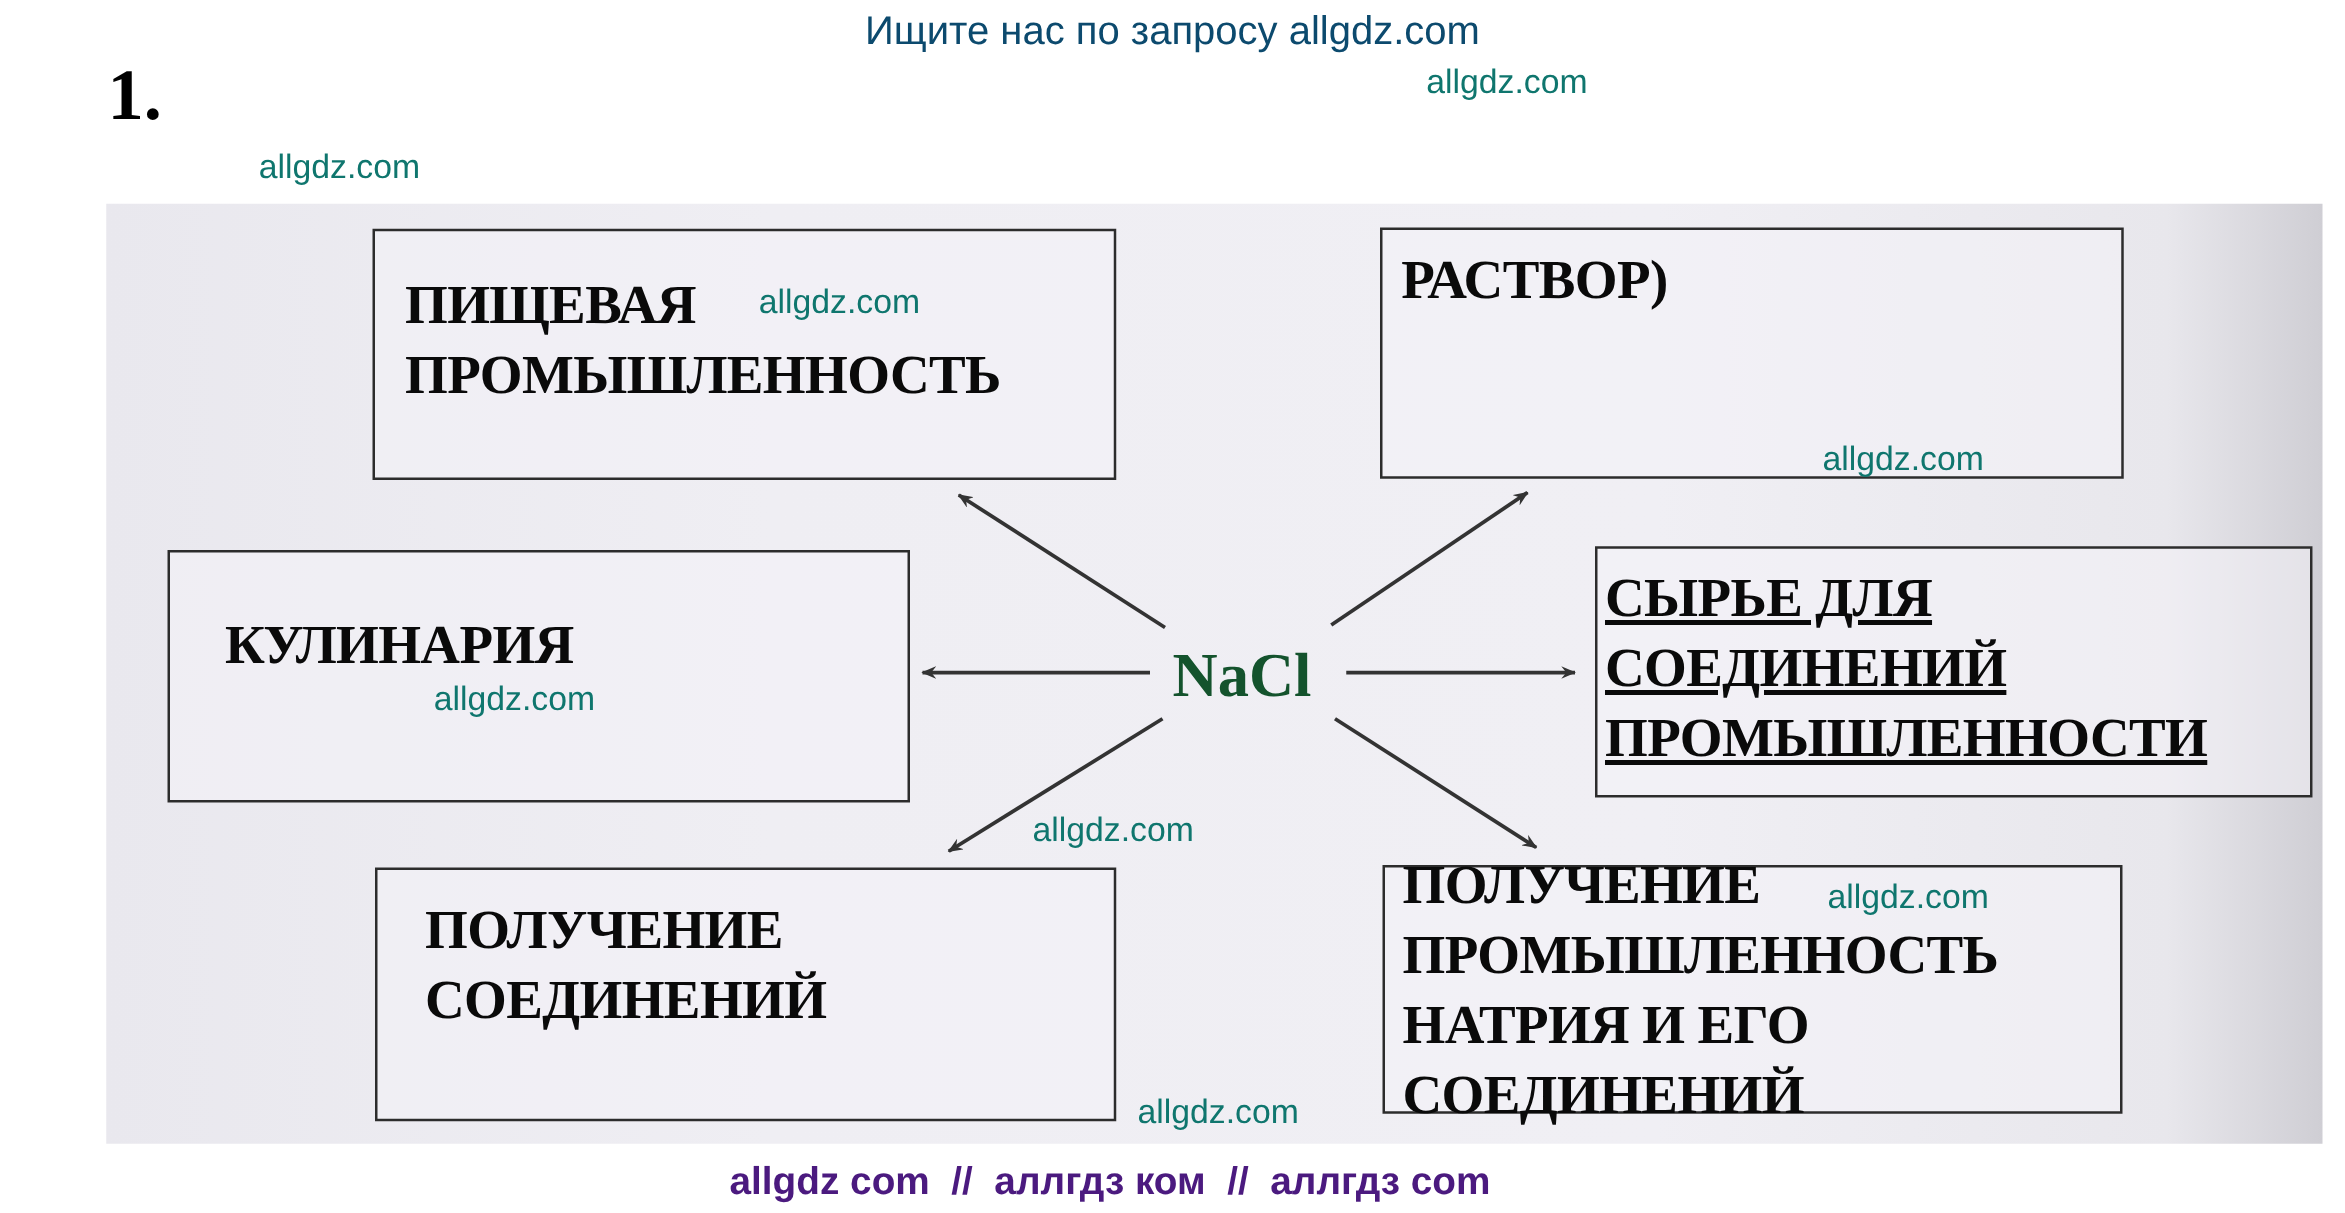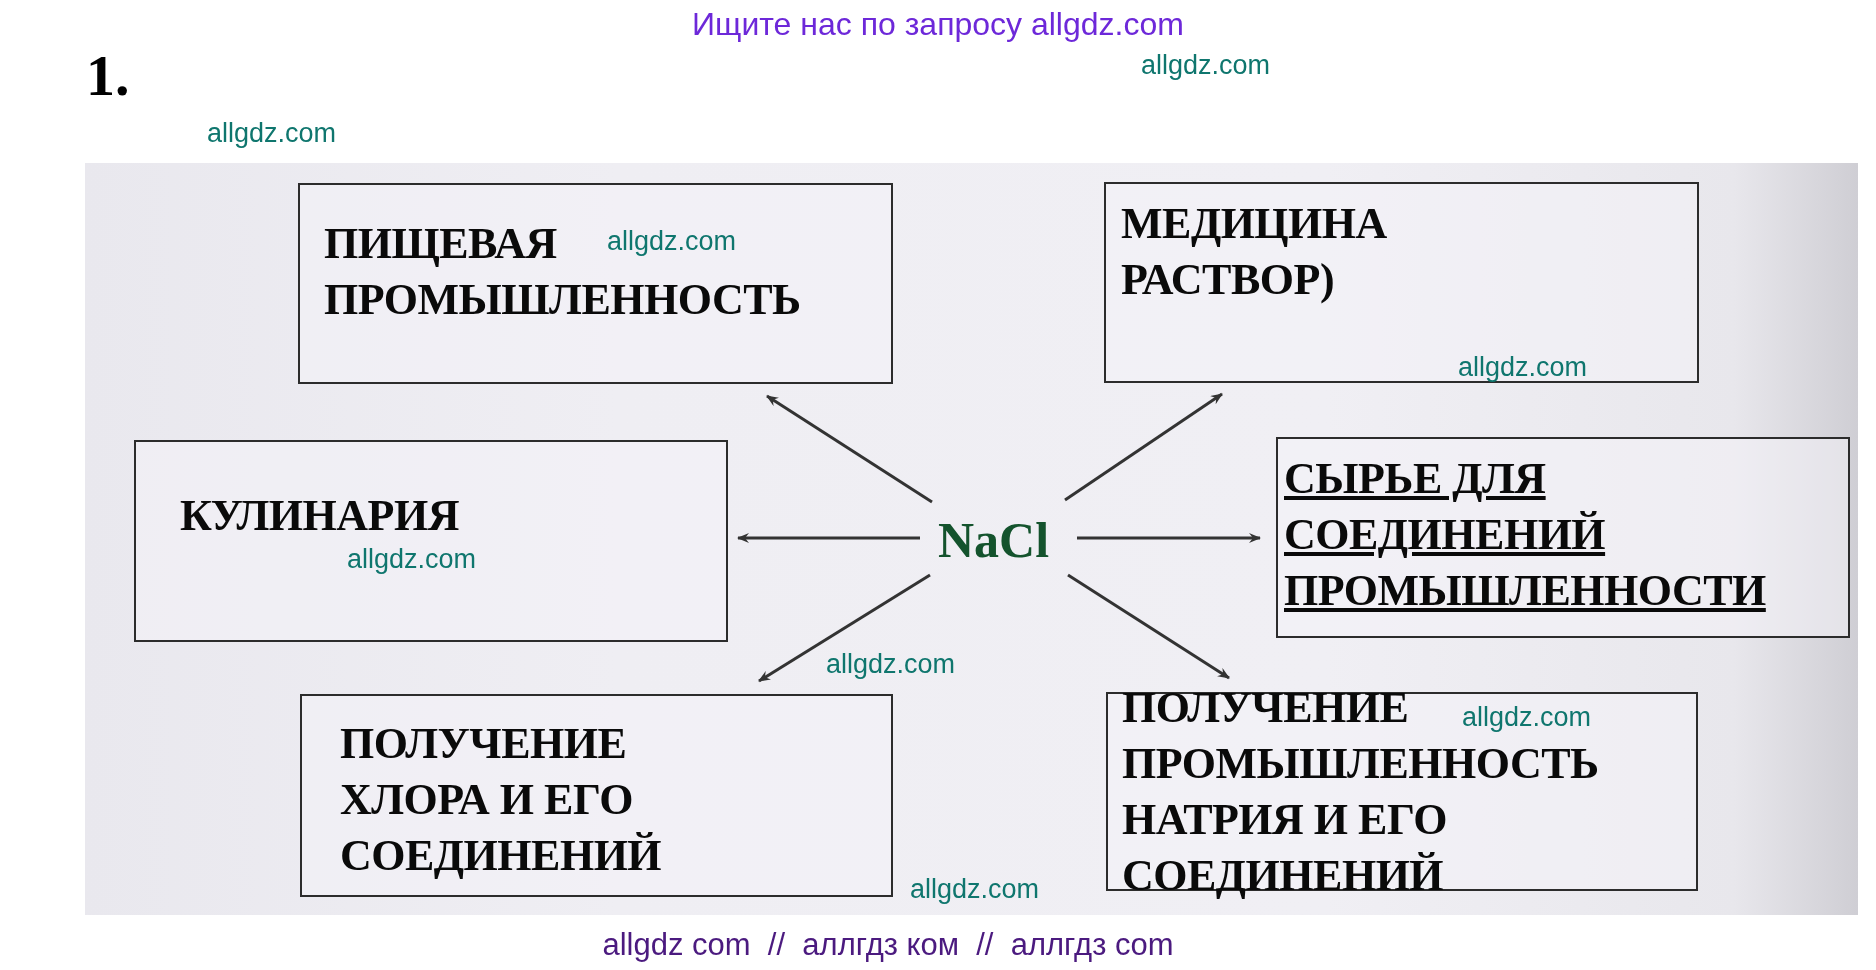--- a/index.html
+++ b/index.html
@@ -4,21 +4,21 @@
   <style>
     html, body { margin: 0; padding: 0; }
     body {
       width: 1876px; height: 970px; position: relative; overflow: hidden;
       background: #ffffff;
       font-family: "Liberation Sans", sans-serif;
     }
     .abs { position: absolute; }
     .promo {
       left: 0; width: 1876px; top: 4px; text-align: center;
-      color: #6d28d9; font-size: 32px; line-height: 40px;
+      color: #0c4a6e; font-size: 32px; line-height: 40px;
       font-family: "Liberation Sans", sans-serif;
       padding-left: 0;
     }
     .task-num {
       left: 86px; top: 44px;
       font-family: "Liberation Serif", serif; font-weight: bold;
       font-size: 58px; line-height: 64px; color: #000;
     }
     .wm {
       font-family: "Liberation Sans", sans-serif;
@@ -43,21 +43,21 @@
     .center {
       position: absolute; left: 938px; top: 510px;
       font-family: "Liberation Serif", serif; font-weight: bold;
       font-size: 50px; line-height: 60px; color: #14532d;
     }
     svg.arrows { position: absolute; left: 0; top: 0; }
     .footer {
       left: 0; width: 1740px; top: 925px; text-align: center;
       color: #4b1a7f; font-size: 31px; line-height: 40px;
       font-family: "Liberation Sans", sans-serif;
-      padding-left: 36px; box-sizing: border-box;
+      padding-left: 36px; box-sizing: border-box; font-weight: bold;
     }
   </style>
 </head>
 <body>
 
 <div class="abs promo">Ищите нас по запросу allgdz.com</div>
 <div class="abs task-num">1.</div>
 <div class="abs wm" style="left:1141px; top:50px;">allgdz.com</div>
 <div class="abs wm" style="left:207px; top:118px;">allgdz.com</div>
 
@@ -66,40 +66,38 @@
 <div>
 
   <div class="box" style="left:298px; top:183px; width:595px; height:201px;"></div>
   <div class="label" style="left:324px; top:216px;font-family:Liberation Serif, serif;">
     <div>ПИЩЕВАЯ</div>
     <div>ПРОМЫШЛЕННОСТЬ</div>
   </div>
 
   <div class="box" style="left:1104px; top:182px; width:595px; height:201px;"></div>
   <div class="label" style="left:1121px; top:196px;">
-    <div>МЕДИЦИНА</div>
     <div>РАСТВОР)</div>
   </div>
 
   <div class="box" style="left:134px; top:440px; width:594px; height:202px;"></div>
   <div class="label" style="left:180px; top:488px;">
     <div>КУЛИНАРИЯ</div>
   </div>
 
   <div class="box" style="left:1276px; top:437px; width:574px; height:201px;"></div>
   <div class="label" style="left:1284px; top:451px;text-decoration:underline;">
     <div>СЫРЬЕ ДЛЯ</div>
     <div>СОЕДИНЕНИЙ</div>
     <div>ПРОМЫШЛЕННОСТИ</div>
   </div>
 
   <div class="box" style="left:300px; top:694px; width:593px; height:203px;"></div>
   <div class="label" style="left:340px; top:716px;">
     <div>ПОЛУЧЕНИЕ</div>
-    <div>ХЛОРА И ЕГО</div>
     <div>СОЕДИНЕНИЙ</div>
   </div>
 
   <div class="box" style="left:1106px; top:692px; width:592px; height:199px;"></div>
   <div class="label" style="left:1122px; top:680px;">
     <div>ПОЛУЧЕНИЕ</div>
     <div>ПРОМЫШЛЕННОСТЬ</div>
     <div>НАТРИЯ И ЕГО</div>
     <div>СОЕДИНЕНИЙ</div>
   </div>

